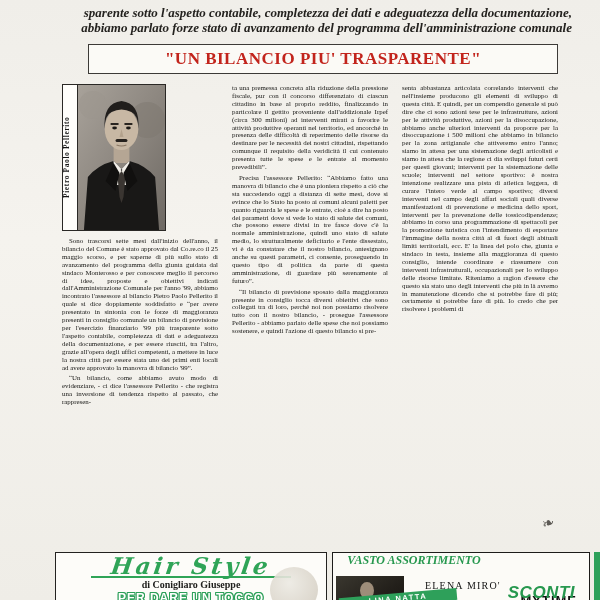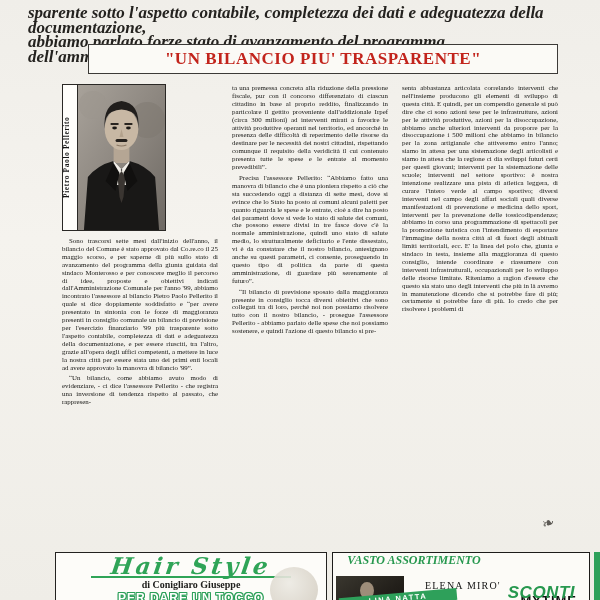--- a/index.html
+++ b/index.html
@@ -2,22 +2,22 @@
 <html><head>
 <meta charset="utf-8">
 <style>
   html,body{margin:0;padding:0;}
   body{
     width:600px;height:600px;overflow:hidden;position:relative;
     background:linear-gradient(180deg,#f0eee9 0%,#f5f3ee 40%,#efede7 100%);
     font-family:"Liberation Serif", serif;color:#1c1c1c;
   }
   .intro{
-    position:absolute;top:6px;left:28px;width:544px;text-align:left;
-    font-style:italic;font-weight:bold;font-size:17px;line-height:14.5px;color:#24221f;
+    position:absolute;top:6px;left:28px;width:544px;text-align:right;
+    font-style:italic;font-weight:bold;font-size:13px;line-height:14.5px;color:#24221f;
   }
   .headline-box{
     position:absolute;top:44px;left:88px;width:468px;height:28px;
     border:1px solid #3c3a37;background:#fbfaf6;
     display:flex;align-items:center;justify-content:center;
   }
   .headline-text{
     font-size:17px;font-weight:bold;letter-spacing:.5px;color:#c2241c;
     font-family:"Liberation Serif", serif;
   }

